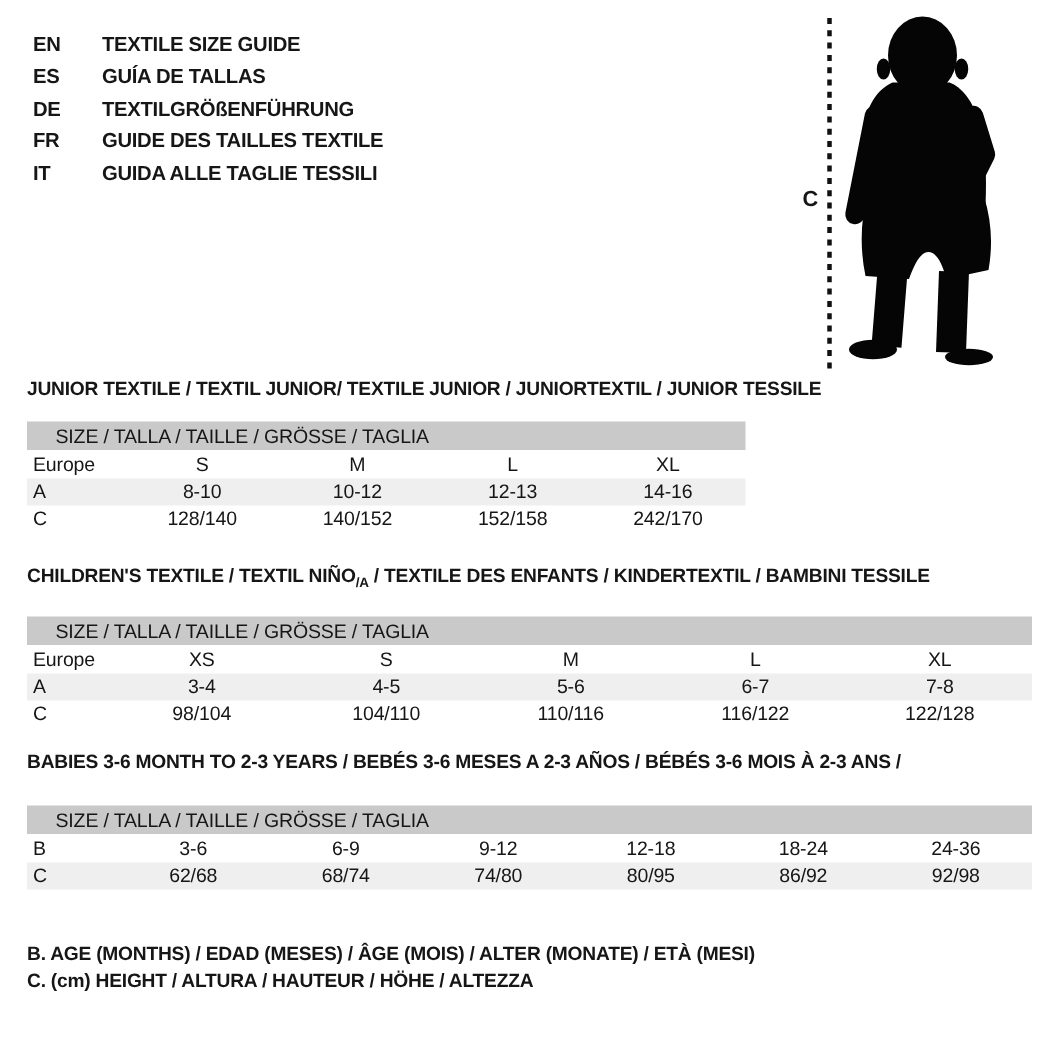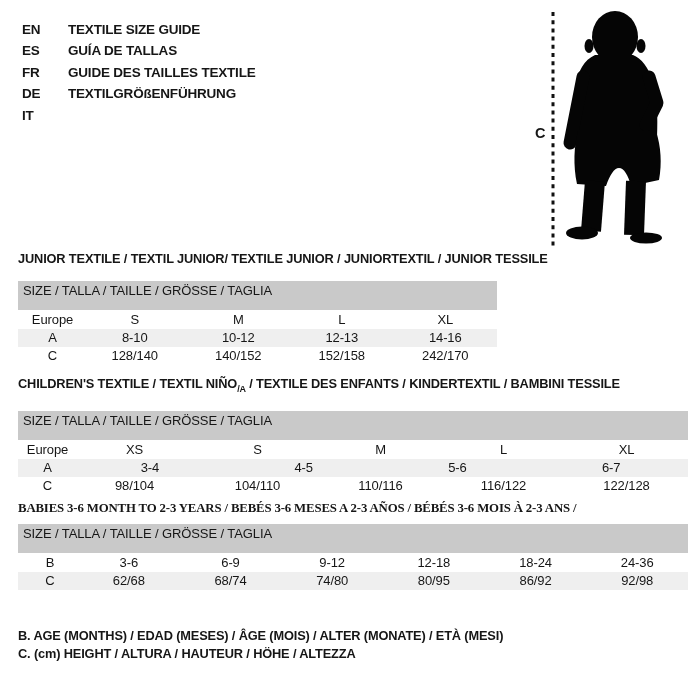--- a/index.html
+++ b/index.html
@@ -30,33 +30,33 @@
 
   
   .tbl-section { position:absolute; left:18px; }
   .s1 { top:252px; }
   .s2 { top:377px; }
   .s3 { top:499px; }
   .section-title {
     font-size:12.8px; font-weight:700; letter-spacing:-0.15px;
     line-height:14px; margin-bottom:15px; white-space:nowrap;
   }
-  .s3 .section-title { line-height:18px; margin-bottom:7px;font-family:Liberation Serif, serif; }
+  .s3 .section-title { line-height:18px; margin-bottom:20px; }
   .sub { font-size:9px; vertical-align:sub; }
 
   .size-table { font-size:13px; letter-spacing:-0.1px; }
   .t1 { width:479px; }
   .t2, .t3 { width:670px; }
   .size-bar {
-    background:#c9c9c9; height:29px; line-height:19px;
-    padding-left:5px; margin-bottom:1px; white-space:nowrap;
+    background:#c9c9c9; height:19px; line-height:19px;
+    padding-left:19px; margin-bottom:1px; white-space:nowrap;
   }
   .trow { display:flex; height:18px; line-height:18px; }
   .trow.alt { background:#efefef; }
-  .tlabel { padding-left:4px;text-align:center; }
+  .tlabel { padding-left:4px; }
   .t1 .tlabel { width:65px; }
   .t2 .tlabel { width:55px; }
   .t3 .tlabel { width:60px; }
   .tcell { flex:1; text-align:center; }
 
   
   .legend { position:absolute; left:18px; top:627px; }
   .legend-line {
     font-weight:700; font-size:12.8px; letter-spacing:-0.15px;
     height:18.3px; line-height:18.3px; white-space:nowrap;
@@ -68,29 +68,30 @@
 <section class="lang-list">
   <div class="lang-row">
     <span class="lang-code">EN</span>
     <span class="lang-title">TEXTILE SIZE GUIDE</span>
   </div>
   <div class="lang-row">
     <span class="lang-code">ES</span>
     <span class="lang-title">GUÍA DE TALLAS</span>
   </div>
   <div class="lang-row">
+    <span class="lang-code">DE</span>
+    <span class="lang-title">TEXTILGRÖßENFÜHRUNG</span>
+  </div>
+  <div class="lang-row">
     <span class="lang-code">FR</span>
     <span class="lang-title">GUIDE DES TAILLES TEXTILE</span>
   </div>
   <div class="lang-row">
-    <span class="lang-code">DE</span>
-    <span class="lang-title">TEXTILGRÖßENFÜHRUNG</span>
-  </div>
-  <div class="lang-row">
     <span class="lang-code">IT</span>
+    <span class="lang-title">GUIDA ALLE TAGLIE TESSILI</span>
   </div>
 </section>
 
 <div class="figure">
   <span class="c-label">C</span>
   <svg width="152" height="246" viewBox="0 0 152 246">
     <line x1="28" y1="7" x2="28" y2="241" stroke="#111" stroke-width="3" stroke-dasharray="4,4.2"></line>
     <g fill="#050505" stroke="none">
 
       <ellipse cx="90" cy="32" rx="23" ry="26"></ellipse>
@@ -152,20 +153,21 @@
       <span class="tcell">M</span>
       <span class="tcell">L</span>
       <span class="tcell">XL</span>
     </div>
     <div class="trow alt">
       <span class="tlabel">A</span>
       <span class="tcell">3-4</span>
       <span class="tcell">4-5</span>
       <span class="tcell">5-6</span>
       <span class="tcell">6-7</span>
+      <span class="tcell">7-8</span>
     </div>
     <div class="trow">
       <span class="tlabel">C</span>
       <span class="tcell">98/104</span>
       <span class="tcell">104/110</span>
       <span class="tcell">110/116</span>
       <span class="tcell">116/122</span>
       <span class="tcell">122/128</span>
     </div>
   </div>

